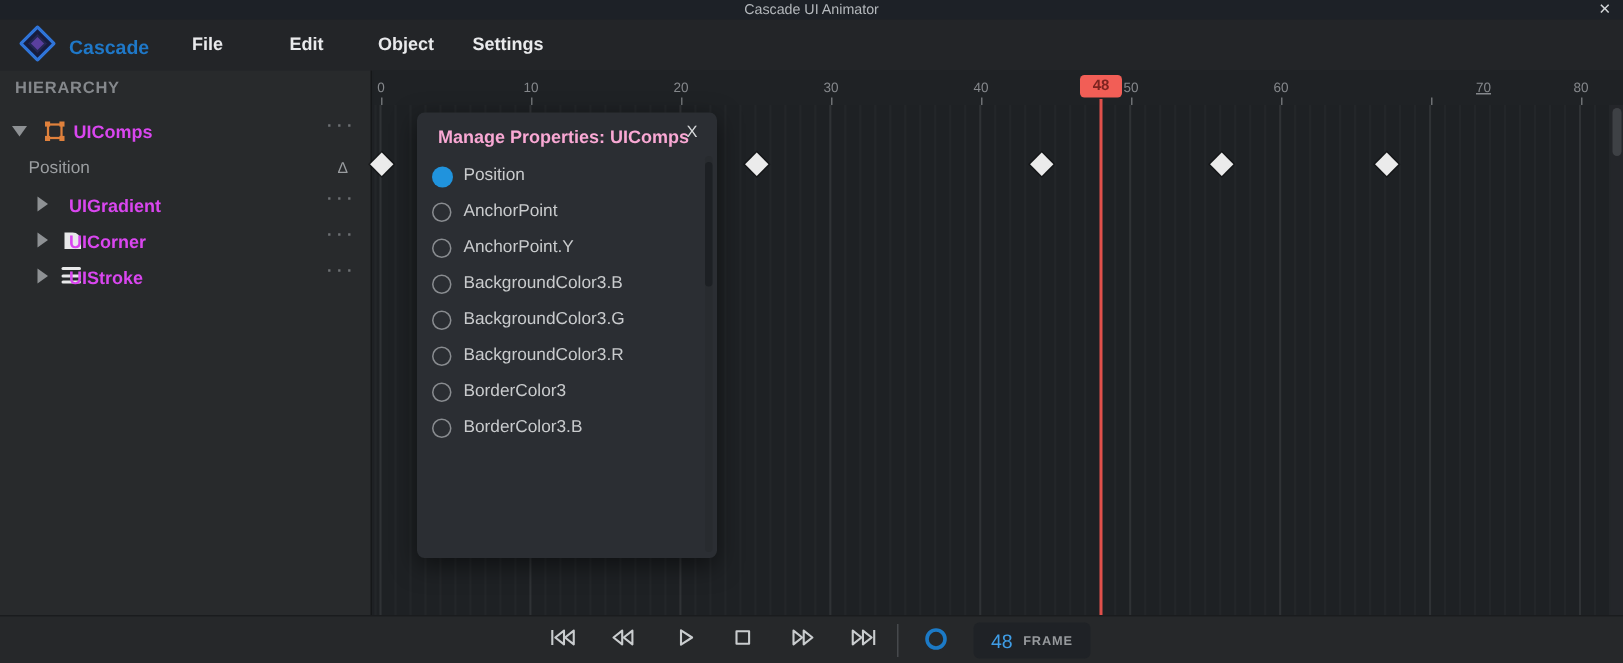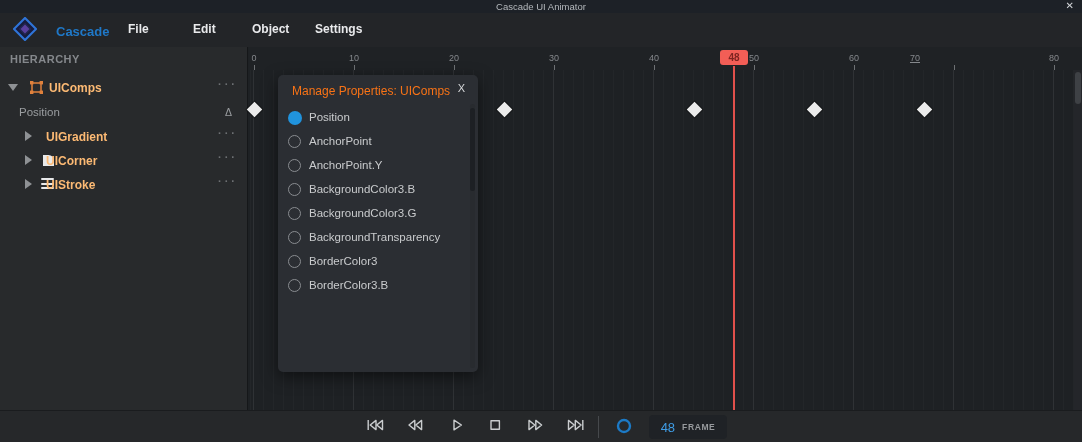--- a/index.html
+++ b/index.html
@@ -9,39 +9,39 @@
 
   
   .titlebar { position:absolute; left:0; top:0; width:1082px; height:13px; background:#1d2127; }
   .titlebar .title { position:absolute; left:0; right:0; top:1px; text-align:center;
     font-size:9.5px; color:#b4b8bc; }
   .titlebar .close { position:absolute; right:8px; top:0px; font-size:10px; color:#d3d6d9; cursor:pointer; }
 
   
   .menubar { position:absolute; left:0; top:13px; width:1082px; height:34px; background:#232528; }
   .brand { position:absolute; left:13px; top:4px; display:flex; align-items:center; }
-  .brand-name { margin-left:19px; font-size:13px; font-weight:bold; color:#1f78c8; }
+  .brand-name { margin-left:9px; font-size:13px; font-weight:bold; color:#1f78c8; }
   .menu-item { position:absolute; top:9px; font-size:12px; font-weight:bold; color:#e9eaec; cursor:default; }
 
   
   .main { position:absolute; left:0; top:47px; width:995px; height:363px;padding-left:13px; }
 
   
   .hier { position:absolute; left:0; top:0; width:248px; height:363px; background:#282a2c;
     border-right:1px solid #151719; }
   .hier-header { position:absolute; left:10px; top:6px; font-size:11px; font-weight:bold;
     color:#85888c; letter-spacing:.5px; }
   .hrow { position:absolute; left:0; width:248px; height:20px; }
   .caret-down { width:0; height:0; border-left:5px solid transparent; border-right:5px solid transparent;
     border-top:7px solid #8e9194; position:absolute; left:8px; top:6px; }
   .caret-right { width:0; height:0; border-top:5px solid transparent; border-bottom:5px solid transparent;
     border-left:7px solid #8e9194; position:absolute; left:25px; top:4px; }
   .hrow .hicon { position:absolute; left:29px; top:2px; }
   .child .hicon { position:absolute; left:41px; top:2px; }
-  .hlabel { position:absolute; left:49px; top:3px; font-size:12px; font-weight:bold; color:#fdba74; }
+  .hlabel { position:absolute; left:49px; top:3px; font-size:12px; font-weight:bold; color:#d946ef; }
   .child .hlabel { left:46px; }
   .hdots { position:absolute; right:10px; top:0px; font-size:11px; font-weight:bold; color:#6d7073; letter-spacing:3px; }
   .prop-label { position:absolute; left:19px; top:3px; font-size:11.5px; color:#9a9da0; }
   .prop-delta { position:absolute; right:16px; top:3px; font-size:10.5px; color:#9a9da0; }
   .grad-circle { width:13px; height:13px; border-radius:50%; background:linear-gradient(#f3f4f5 45%, #8b9094); }
   .stroke-lines { width:13px; height:13px; display:flex; flex-direction:column; justify-content:space-between; padding:1px 0; }
   .stroke-lines i { display:block; height:2px; background:#e8e9ea; border-radius:1px; }
 
   
   .timeline { position:absolute; left:249px; top:0; width:833px; height:363px; background:#1f2225; }
@@ -57,21 +57,21 @@
     box-shadow:0 0 0 1px rgba(0,0,0,.35); }
   .playhead-line { position:absolute; width:2px; top:19px; bottom:0; background:#e0504b; }
   .playhead-badge { position:absolute; top:3px; width:28px; height:15px; border-radius:3px; background:#f25e56;
     color:#7e2420; font-size:10px; font-weight:bold; text-align:center; line-height:15px; cursor:ew-resize; }
   .vscroll { position:absolute; right:0; top:23px; width:8px; bottom:0; background:#24262a; }
   .vscroll .thumb { position:absolute; left:1px; top:2px; width:6px; height:32px; background:#3e4145; border-radius:3px; }
 
   
   .popup { position:absolute; left:278px; top:75px; width:200px; height:297px; background:#2b2e33;
     border-radius:5px; box-shadow:0 5px 16px rgba(0,0,0,.5); z-index:30; }
-  .popup-title { position:absolute; left:14px; top:9px; font-size:12px; font-weight:normal; color:#f97316; }
+  .popup-title { position:absolute; left:14px; top:9px; font-size:12px; font-weight:bold; color:#f9a8d4; }
   .popup-close { position:absolute; right:13px; top:7px; font-size:11px; color:#d6d8da; cursor:pointer; }
   .popup-list { position:absolute; left:0; top:31px; width:192px; }
   .popup-item { position:relative; height:24px; cursor:pointer; }
   .radio { position:absolute; left:10px; top:5px; width:13px; height:13px; border-radius:50%;
     border:1.4px solid #898c90; }
   .radio.selected { border:none; background:#2093dd; width:14px; height:14px; }
   .popup-item-label { position:absolute; left:31px; top:5px; font-size:11.5px; color:#c9cbcd; }
   .popup-scroll { position:absolute; right:3px; top:29px; width:5px; height:264px; background:#282b2f; border-radius:3px; }
   .popup-scroll .thumb { position:absolute; left:0; top:4px; width:5px; height:83px; background:#1d2024; border-radius:3px; }
 
@@ -181,21 +181,21 @@
           <span class="ruler-label" style="left: 205px;">20</span>
           <span class="ruler-tick" style="left: 205px;"></span>
           <span class="ruler-label" style="left: 305px;">30</span>
           <span class="ruler-tick" style="left: 305px;"></span>
           <span class="ruler-label" style="left: 405px;">40</span>
           <span class="ruler-tick" style="left: 405px;"></span>
           <span class="ruler-label" style="left: 505px;">50</span>
           <span class="ruler-tick" style="left: 505px;"></span>
           <span class="ruler-label" style="left: 605px;">60</span>
           <span class="ruler-tick" style="left: 605px;"></span>
-          <span class="ruler-label" style="left: 666px; text-decoration: underline;">70</span>
+          <span class="ruler-label" style="left: 740px; text-decoration: underline;">70</span>
           <span class="ruler-tick" style="left: 705px;"></span>
           <span class="ruler-label" style="left: 805px;">80</span>
           <span class="ruler-tick" style="left: 805px;"></span>
         </div>
       <div class="track" id="track">
           <div class="keyframe" style="left: -0.5px; top: 33.5px;"></div>
           <div class="keyframe" style="left: 249.5px; top: 33.5px;"></div>
           <div class="keyframe" style="left: 439.5px; top: 33.5px;"></div>
           <div class="keyframe" style="left: 559.5px; top: 33.5px;"></div>
           <div class="keyframe" style="left: 669.5px; top: 33.5px;"></div>
@@ -227,21 +227,21 @@
         <div class="popup-item">
           <span class="radio"></span>
           <span class="popup-item-label">BackgroundColor3.B</span>
         </div>
         <div class="popup-item">
           <span class="radio"></span>
           <span class="popup-item-label">BackgroundColor3.G</span>
         </div>
         <div class="popup-item">
           <span class="radio"></span>
-          <span class="popup-item-label">BackgroundTransparency</span>
+          <span class="popup-item-label">BackgroundColor3.R</span>
         </div>
         <div class="popup-item">
           <span class="radio"></span>
           <span class="popup-item-label">BorderColor3</span>
         </div>
         <div class="popup-item">
           <span class="radio"></span>
           <span class="popup-item-label">BorderColor3.B</span>
         </div>
       </div>

